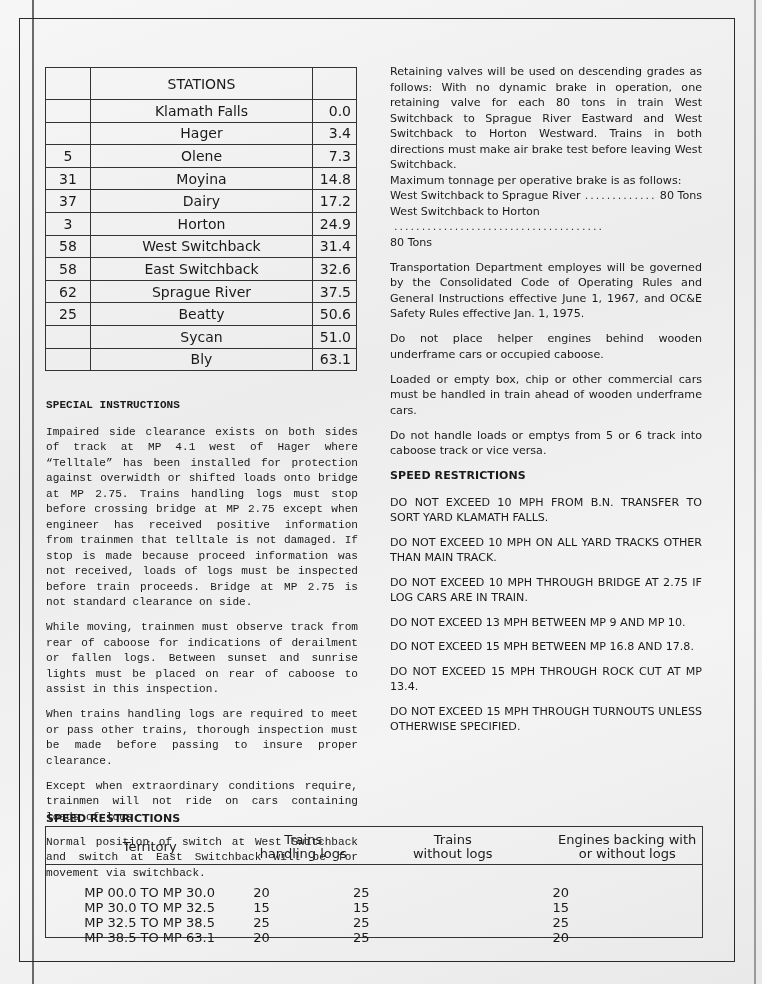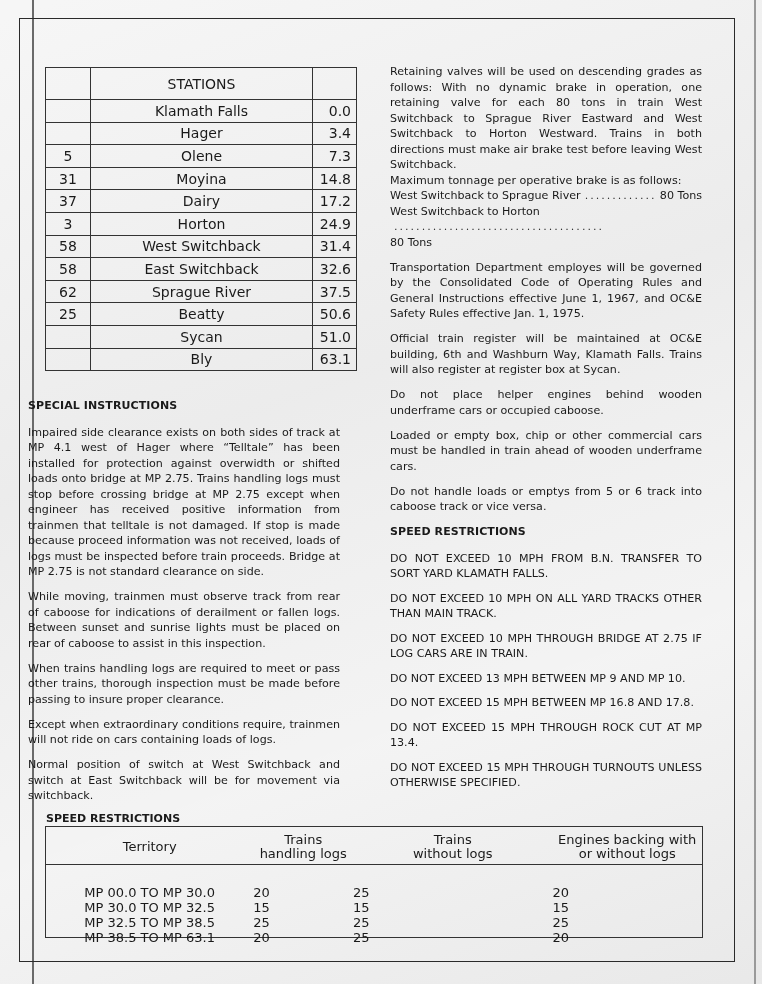--- a/index.html
+++ b/index.html
@@ -34,21 +34,21 @@
     height: 22.6px;
     padding: 0 5px;
     vertical-align: middle;
   }
   .stations td.num { width: 45px; text-align: center; }
   .stations td.name { text-align: center; }
   .stations td.mp { width: 44px; text-align: right; }
   .stations tr.head td { height: 32px; }
 
   .col { position: absolute; font-size: 11.1px; line-height: 15.5px; }
-  .col-left { left: 28px; top: 398px; width: 312px; }
+  .col-left { left: 46px; top: 398px; width: 312px; font-family: Liberation Mono, monospace; }
   .col-right { left: 390px; top: 64px; width: 312px; }
   .col p { text-align: justify; margin-bottom: 9.5px; }
   .col h3 { font-size: 11px; font-weight: bold; margin-bottom: 11px; letter-spacing: 0.1px; }
   .col .tight { margin-bottom: 0; }
   .tonrow { display: flex; justify-content: flex-start; white-space: nowrap; overflow: hidden; }
   .tonrow .dots { flex: 1; overflow: hidden; margin: 0 4px; color: #333; letter-spacing: 2px; }
   .col-right p.caps { text-align: justify; margin-bottom: 9px; }
 
   .speed-title {
     position: absolute; left: 46px; top: 812px; font-size: 11px; font-weight: bold;
@@ -161,21 +161,20 @@
     <span>West Switchback to Sprague River</span>
     <span class="dots">......................................</span>
     <span>80 Tons</span>
   </div>
   <div class="tonrow" style="margin-bottom:9.5px;flex-direction:column;">
     <span>West Switchback to Horton</span>
     <span class="dots">......................................</span>
     <span>80 Tons</span>
   </div>
   <p>Transportation Department employes will be governed by the Consolidated Code of Operating Rules and General Instructions effective June 1, 1967, and OC&amp;E Safety Rules effective Jan. 1, 1975.</p>
-  <p>Official train register will be maintained at OC&amp;E building, 6th and Washburn Way, Klamath Falls. Trains will also register at register box at Sycan.</p>
   <p>Do not place helper engines behind wooden underframe cars or occupied caboose.</p>
   <p>Loaded or empty box, chip or other commercial cars must be handled in train ahead of wooden underframe cars.</p>
   <p>Do not handle loads or emptys from 5 or 6 track into caboose track or vice versa.</p>
   <h3>SPEED RESTRICTIONS</h3>
   <p class="caps">DO NOT EXCEED 10 MPH FROM B.N. TRANSFER TO SORT YARD KLAMATH FALLS.</p>
   <p class="caps">DO NOT EXCEED 10 MPH ON ALL YARD TRACKS OTHER THAN MAIN TRACK.</p>
   <p class="caps">DO NOT EXCEED 10 MPH THROUGH BRIDGE AT 2.75 IF LOG CARS ARE IN TRAIN.</p>
   <p class="caps">DO NOT EXCEED 13 MPH BETWEEN MP 9 AND MP 10.</p>
   <p class="caps">DO NOT EXCEED 15 MPH BETWEEN MP 16.8 AND 17.8.</p>
   <p class="caps">DO NOT EXCEED 15 MPH THROUGH ROCK CUT AT MP 13.4.</p>

